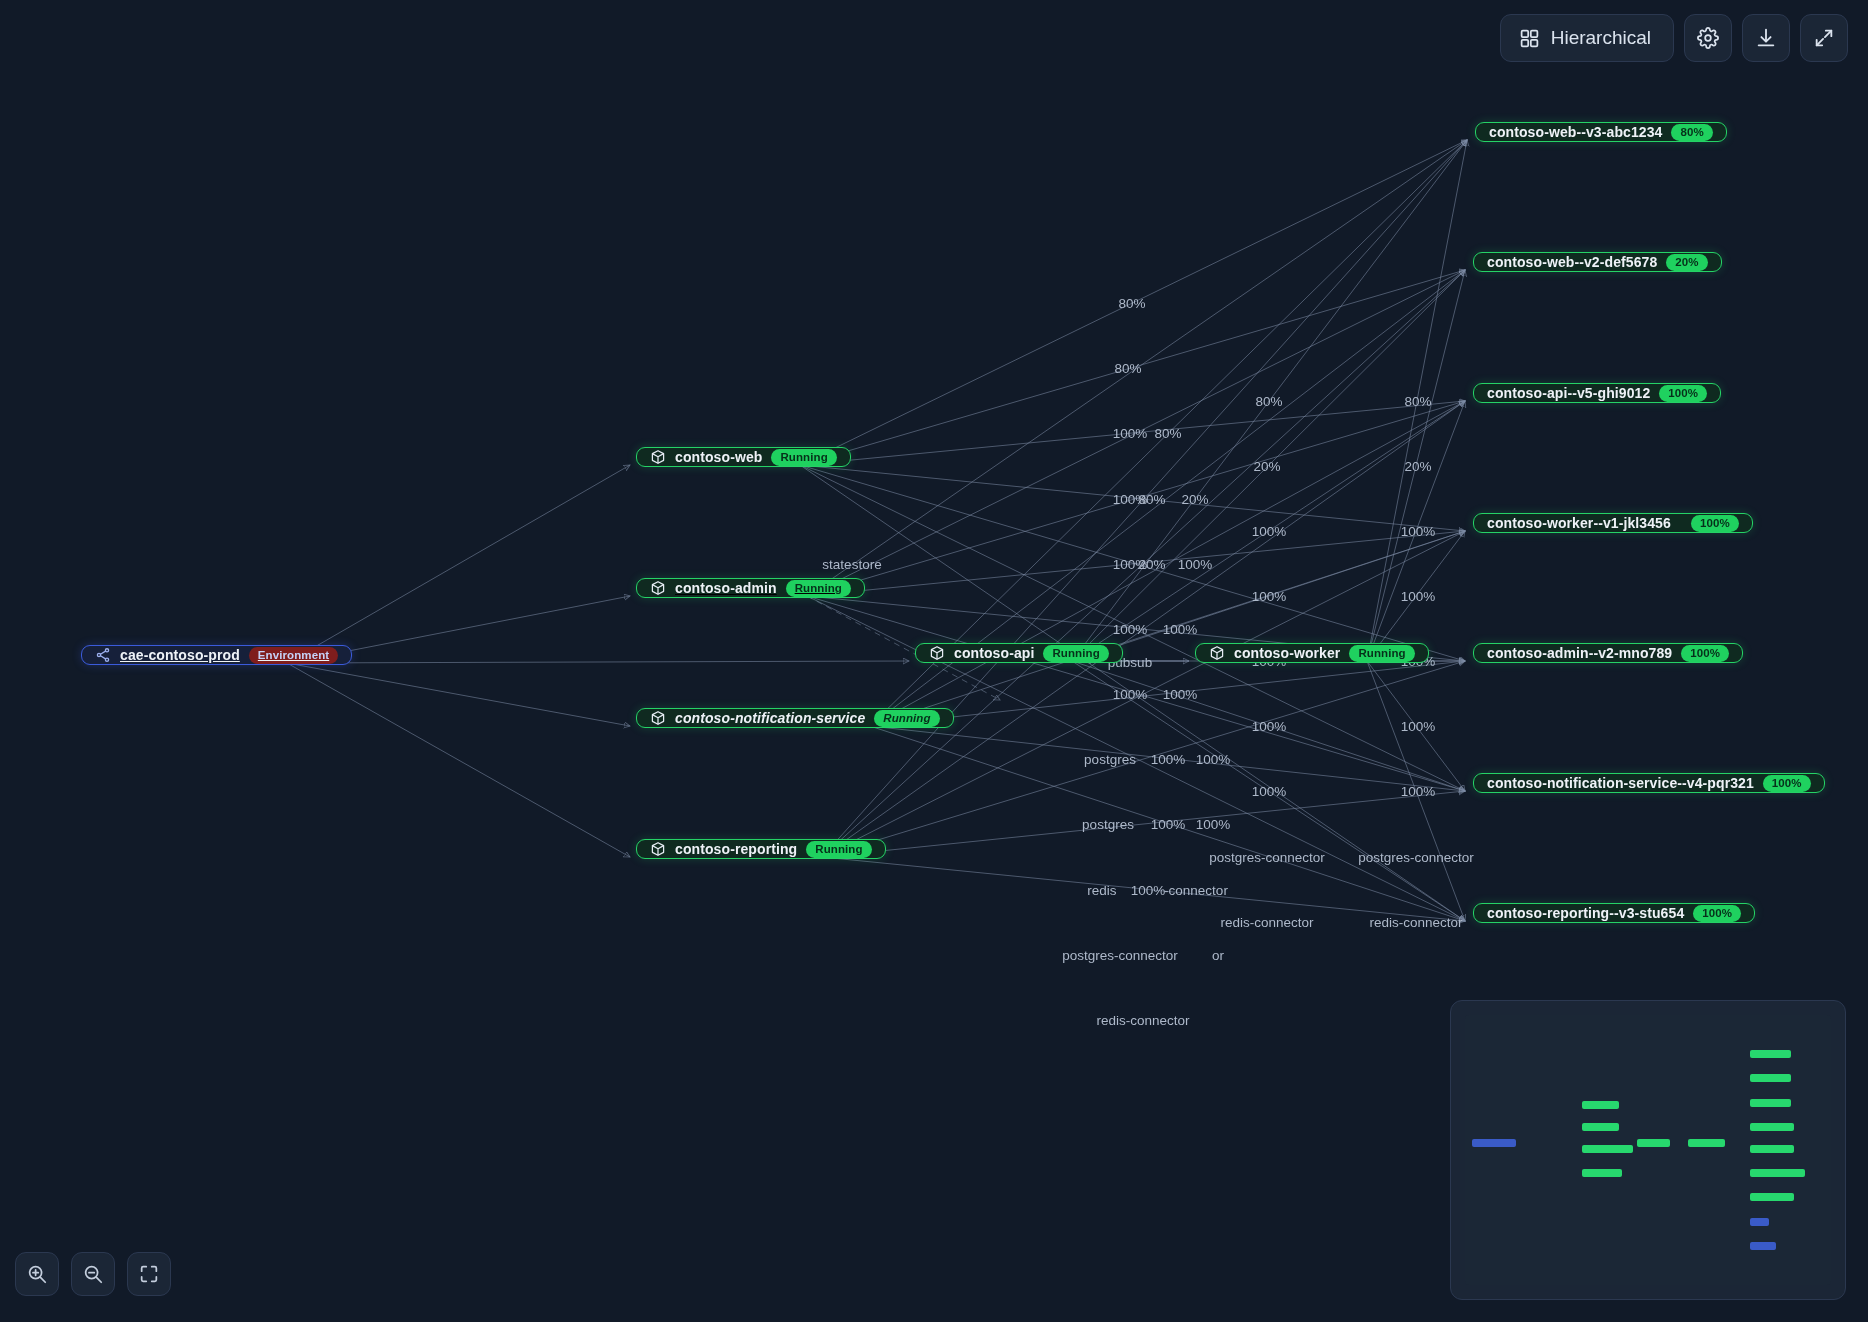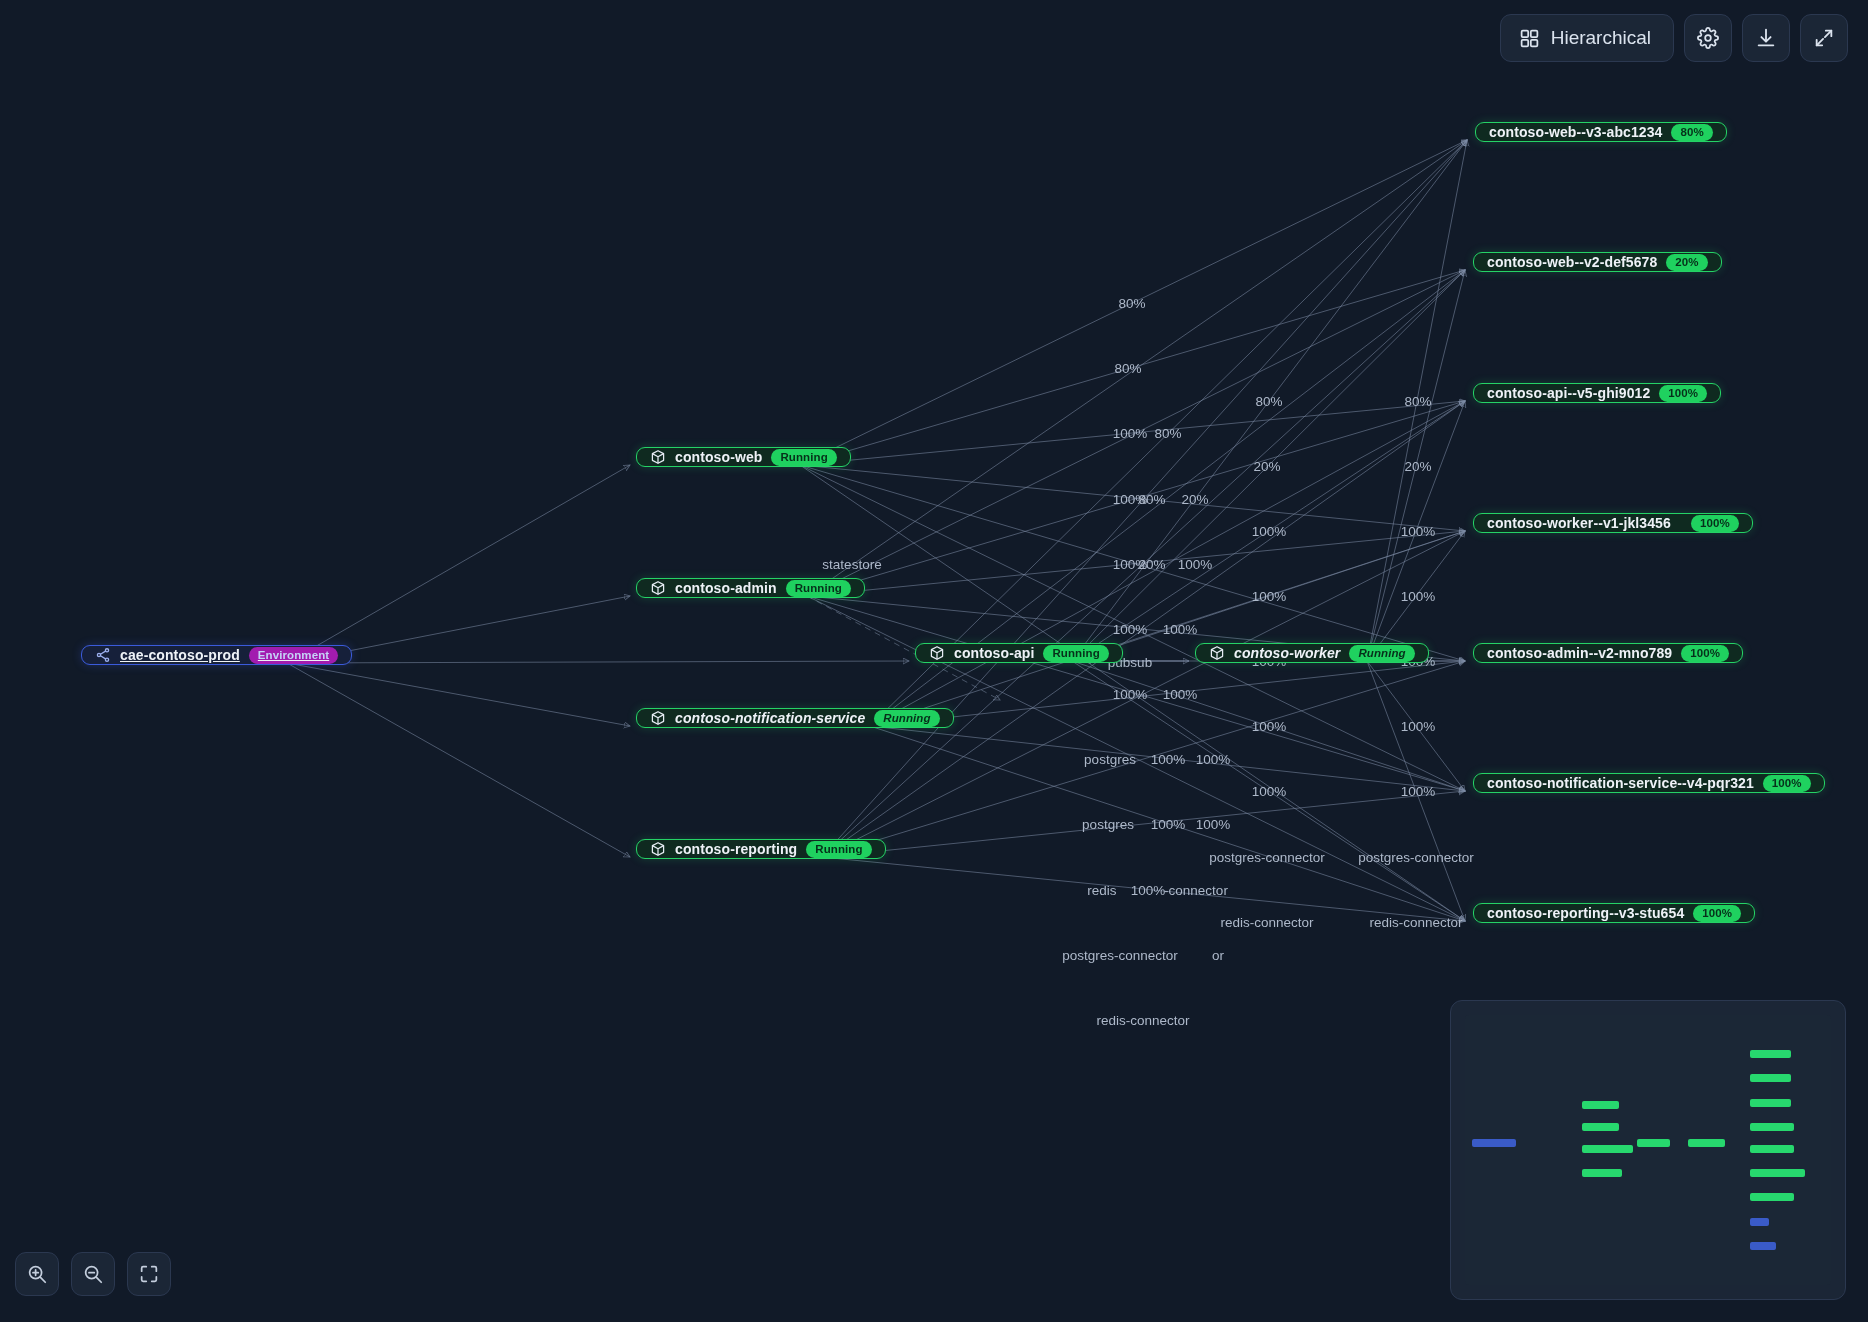--- a/index.html
+++ b/index.html
@@ -37,21 +37,21 @@
   .node .label { color: #eef2f7; }
 
   .node.env {
     background: #16203a;
     border: 1.6px solid #3b5bdb;
     box-shadow: 0 0 10px rgba(59,91,219,.30);
     color: #eef2f7;
     text-decoration: underline;
   }
   .node.env .badge {
-    background: #a21caf; color: #c6d2f7;
+    background: #7f1d1d; color: #c6d2f7;
     border-radius: 999px; padding: 2.5px 9px;
     font-size: 11.5px; font-weight: 700;
   }
 
   .node.service, .node.revision {
     background: #0f2a20;
     border: 1.8px solid #25d366;
     box-shadow: 0 0 10px rgba(37,211,102,.22);
   }
   .node.service .badge, .node.revision .badge {
@@ -230,21 +230,21 @@
     <span class="icon">
         <svg width="16" height="16" viewBox="0 0 24 24" fill="none" stroke="#e6ecf4" stroke-width="1.9" stroke-linejoin="round">
           <path d="M12 2.6 20.4 7v10L12 21.4 3.6 17V7z"></path>
           <path d="M3.6 7 12 11.6 20.4 7M12 11.6v9.8"></path>
         </svg>
       </span>
     <span class="label">contoso-web</span>
     <span class="badge">Running</span>
   </div>
 
-  <div class="node service" style="left:636px; top:578px;">
+  <div class="node service" style="left:636px; top:578px;text-decoration:underline;">
     <span class="icon">
         <svg width="16" height="16" viewBox="0 0 24 24" fill="none" stroke="#e6ecf4" stroke-width="1.9" stroke-linejoin="round">
           <path d="M12 2.6 20.4 7v10L12 21.4 3.6 17V7z"></path>
           <path d="M3.6 7 12 11.6 20.4 7M12 11.6v9.8"></path>
         </svg>
       </span>
     <span class="label">contoso-admin</span>
     <span class="badge">Running</span>
   </div>
 
@@ -274,21 +274,21 @@
     <span class="icon">
         <svg width="16" height="16" viewBox="0 0 24 24" fill="none" stroke="#e6ecf4" stroke-width="1.9" stroke-linejoin="round">
           <path d="M12 2.6 20.4 7v10L12 21.4 3.6 17V7z"></path>
           <path d="M3.6 7 12 11.6 20.4 7M12 11.6v9.8"></path>
         </svg>
       </span>
     <span class="label">contoso-reporting</span>
     <span class="badge">Running</span>
   </div>
 
-  <div class="node service" style="left:1195px; top:643px;font-style:italic;">
+  <div class="node service" style="left:1195px; top:643px;">
     <span class="icon">
         <svg width="16" height="16" viewBox="0 0 24 24" fill="none" stroke="#e6ecf4" stroke-width="1.9" stroke-linejoin="round">
           <path d="M12 2.6 20.4 7v10L12 21.4 3.6 17V7z"></path>
           <path d="M3.6 7 12 11.6 20.4 7M12 11.6v9.8"></path>
         </svg>
       </span>
     <span class="label">contoso-worker</span>
     <span class="badge">Running</span>
   </div>
 

